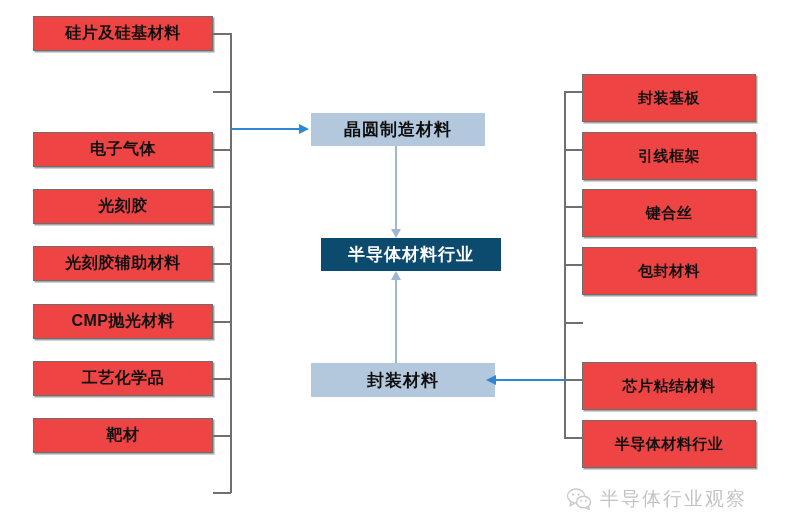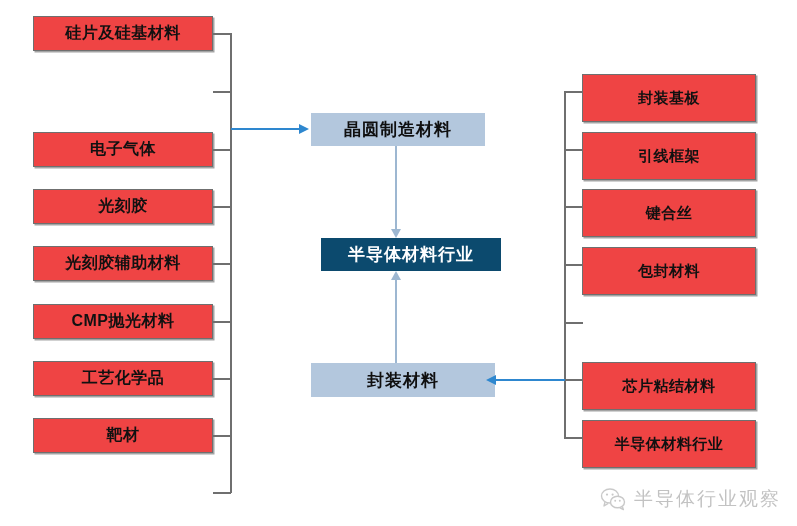--- a/index.html
+++ b/index.html
@@ -108,21 +108,21 @@
     border-top: 9px solid #9db7d1;
   }
   .arrow.up {
     border-left: 5px solid transparent;
     border-right: 5px solid transparent;
     border-bottom: 9px solid #9db7d1;
   }
   
   #watermark {
     position: absolute;
-    left: 600px;
+    left: 566px;
     top: 486px;
     display: flex;
     align-items: center;
     gap: 8px;
     opacity: 0.42;
   }
   #watermark .wm-text {
     font-size: 19px;
     color: #707070;
     letter-spacing: 2px;

